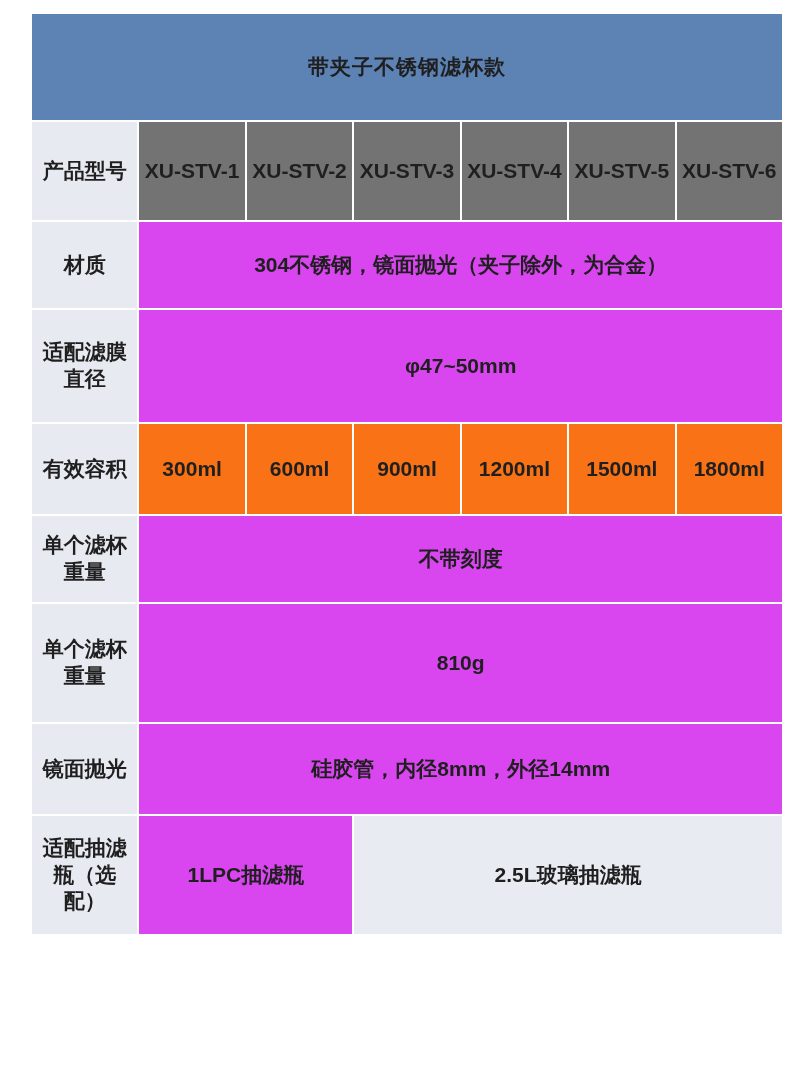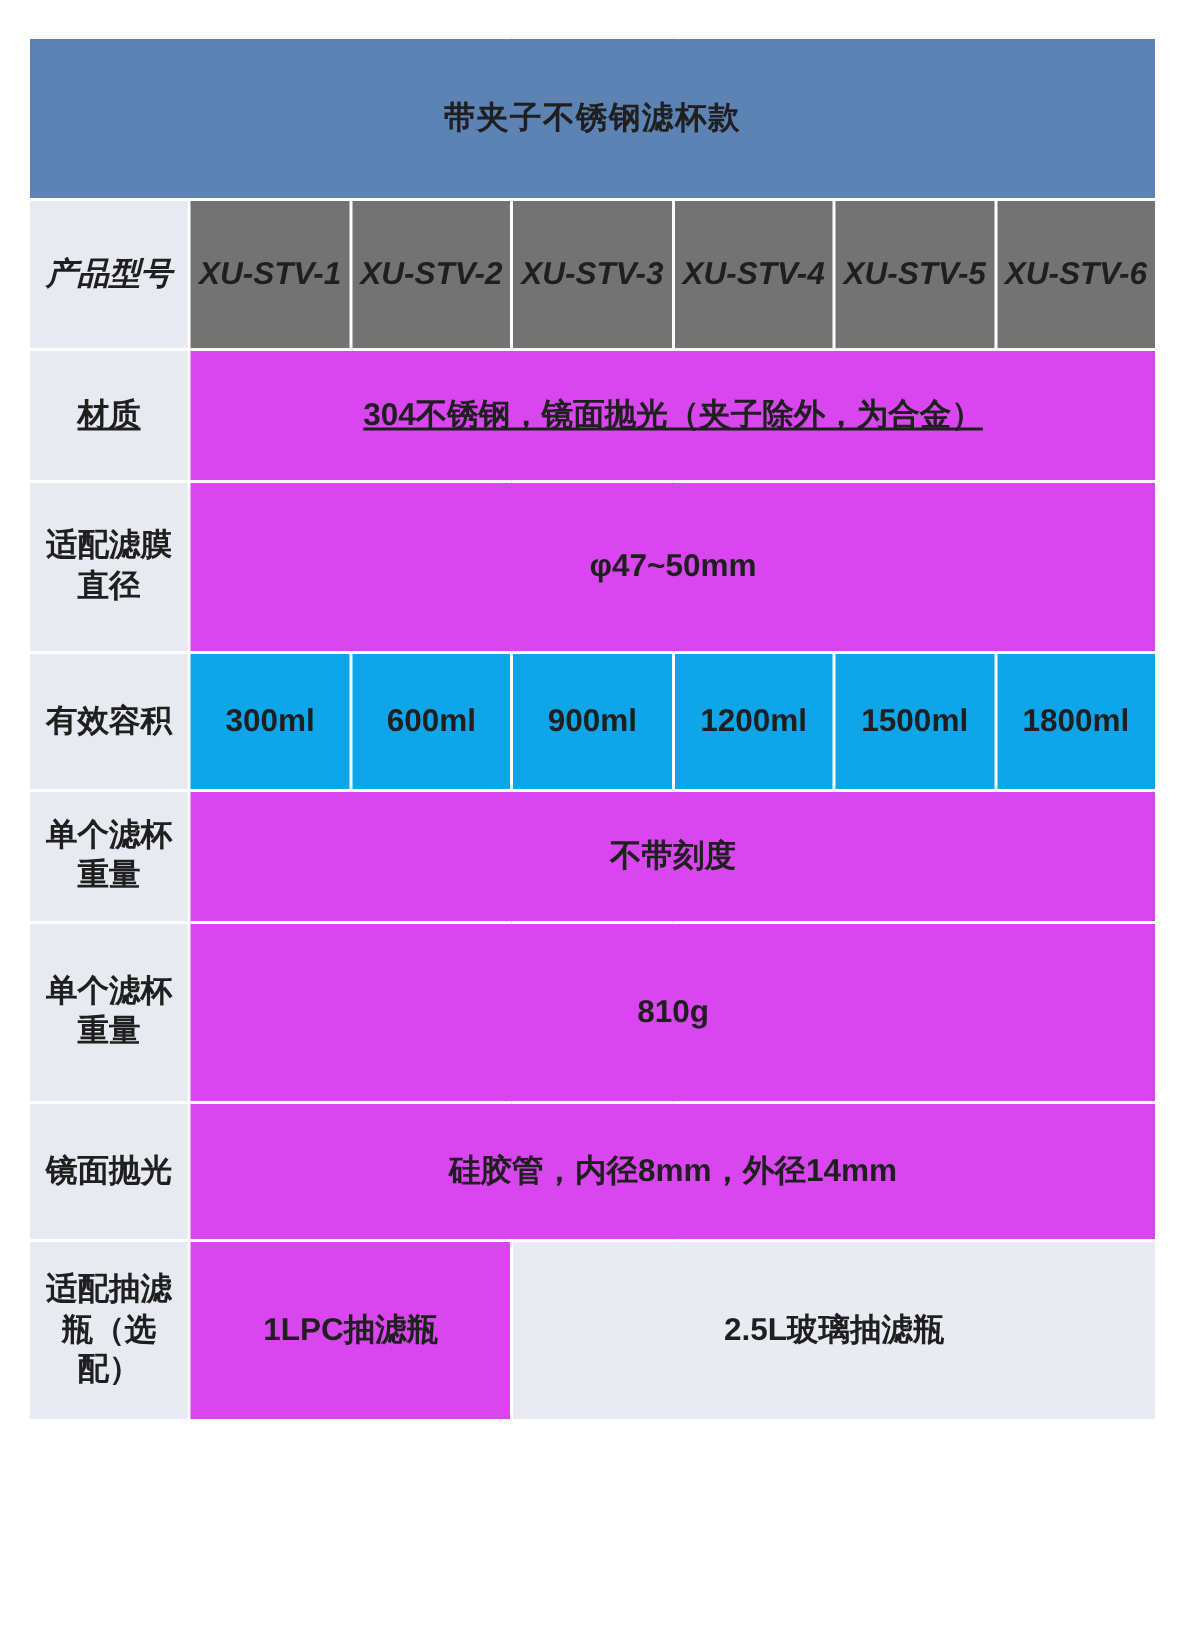--- a/index.html
+++ b/index.html
@@ -11,22 +11,23 @@
     width: 790px;
     height: 1086px;
     font-family: "Liberation Sans", "DejaVu Sans", sans-serif;
     color: #1b1b1b;
     overflow: hidden;
   }
   .page {
     width: 754px;
     height: 1086px;
     box-sizing: border-box;
-    padding: 24px 18px 18px 18px;
+    padding: 12px 18px 18px 18px;
     background: #ffffff;
+    margin-left: 12px;
   }
   .spec-table {
     width: 754px;
     border-collapse: collapse;
     table-layout: fixed;
   }
   .spec-table td, .spec-table th {
     border: 2px solid #ffffff;
     text-align: center;
     vertical-align: middle;
@@ -57,25 +58,25 @@
   }
   .value-cell.alt {
     background: #e9ebf2;
   }
   .model-cell {
     background: #737373;
     font-size: 21px;
     line-height: 1.25;
   }
   .vol-cell {
-    background: #0ea5e9;
+    background: #f97316;
     font-size: 21px;
   }
-  tr.r-models td { height: 78px; font-style: italic; }
-  tr.r-material td { height: 66px; text-decoration: underline; }
+  tr.r-models td { height: 78px; }
+  tr.r-material td { height: 66px; }
   tr.r-diameter td { height: 92px; }
   tr.r-support td { height: 100px; }
   tr.r-volume td { height: 70px; }
   tr.r-scale td { height: 66px; }
   tr.r-weight td { height: 98px; }
   tr.r-distance td { height: 98px; }
   tr.r-tube td { height: 70px; }
   tr.r-bottle td { height: 98px; }
 </style>
 </head>

